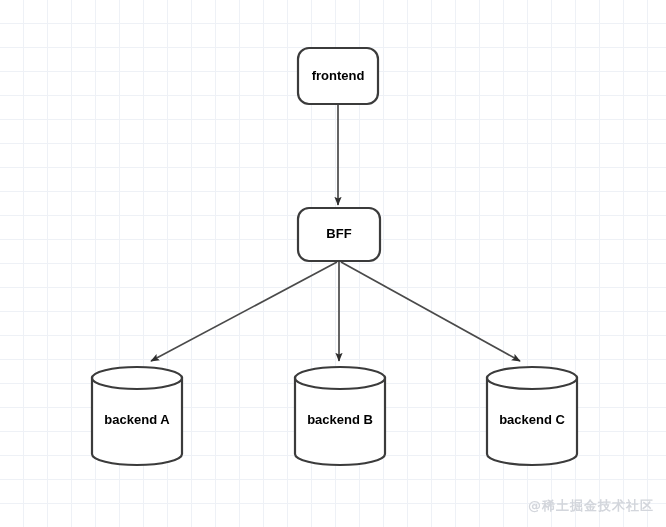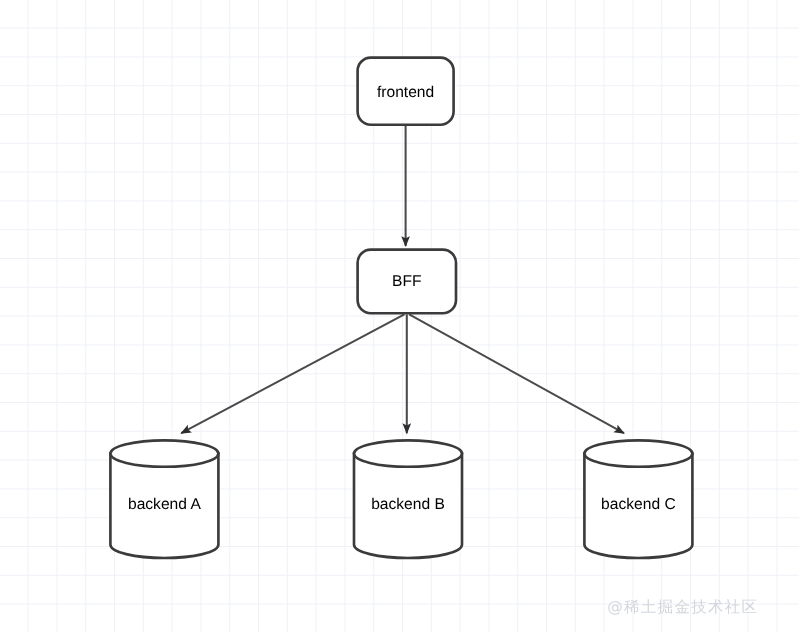--- a/index.html
+++ b/index.html
@@ -14,20 +14,21 @@
     position: relative;
     width: 666px;
     height: 527px;
     overflow: hidden;
     background-color: #ffffff;
     background-image:
       linear-gradient(to right, #eef1f6 1px, transparent 1px),
       linear-gradient(to bottom, #eef1f6 1px, transparent 1px);
     background-size: 24px 24px;
     background-position: -1px -1px;
+    font-weight: bold;
   }
   #diagram-svg {
     position: absolute;
     left: 0;
     top: 0;
     width: 666px;
     height: 527px;
   }
   .node-label {
     font-family: "Liberation Sans", sans-serif;
@@ -46,21 +47,21 @@
     stroke: #3b3b3b;
     stroke-width: 2.2;
   }
   .edge-line {
     stroke: #4a4a4a;
     stroke-width: 1.7;
     fill: none;
   }
   .watermark {
     position: absolute;
-    right: 34px;
+    right: 12px;
     bottom: 12px;
     font-family: "DejaVu Sans", sans-serif;
     font-size: 13px;
     color: #d3d6dc;
     letter-spacing: 1px;
     user-select: none;
     white-space: nowrap;
     margin-top: 12px;
   }
 </style>

